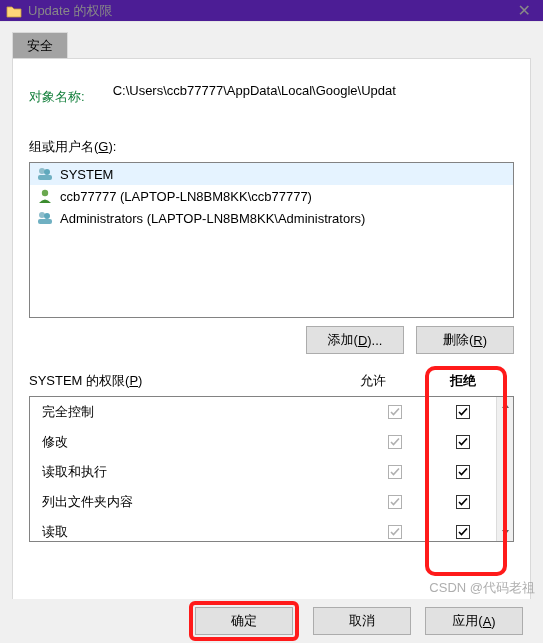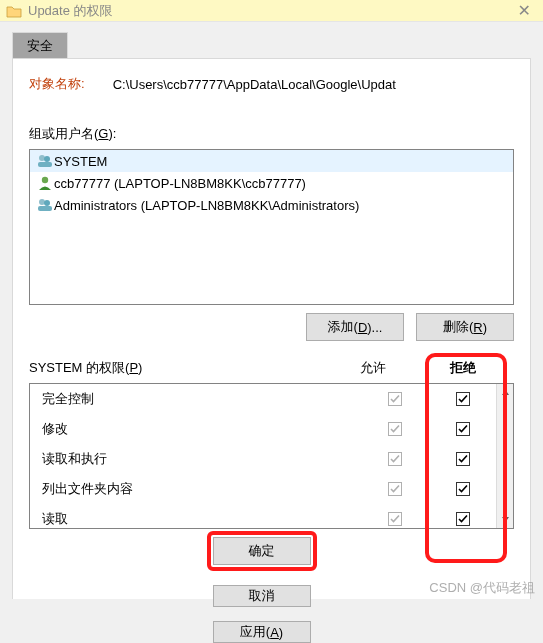--- a/index.html
+++ b/index.html
@@ -8,21 +8,21 @@
     width: 543px;
     height: 643px;
     font-family: "Microsoft YaHei", "Segoe UI", Tahoma, sans-serif;
     font-size: 13px;
     background: #f0f0f0;
     color: #000;
     overflow: hidden;
   }
   .titlebar {
     height: 22px;
-    background: #fef9c3;
+    background: #4c1d95;
     border-bottom: 1px solid #e5e5e5;
     display: flex;
     align-items: center;
     padding: 0 6px;
     color: #888;
     font-size: 13px;
     position: relative;
   }
   .titlebar .folder-icon {
     width: 16px; height: 14px;
@@ -53,34 +53,35 @@
     top: 1px;
   }
   .tabpanel {
     background: #fff;
     border: 1px solid #d9d9d9;
     padding: 16px 16px 12px 16px;
     height: 560px;
     position: relative;
   }
   .row { display: flex; align-items: center; }
-  .label { color: #c2410c; }
+  .label { color: #15803d; margin-top: 13px; }
   .obj-path { margin-left: 28px; white-space: nowrap; overflow: hidden; }
   .group-label { margin-top: 32px; }
   .u { text-decoration: underline; }
   .listbox {
     margin-top: 6px;
     border: 1px solid #828282;
     background: #fff;
     height: 156px;
     overflow: hidden;
   }
   .list-item {
     display: flex;
     align-items: center;
+    gap: 6px;
     padding: 3px 6px;
     font-size: 13px;
   }
   .list-item.selected { background: #e5f3ff; }
   .ico { width: 18px; height: 16px; flex-shrink: 0; }
   .btnrow {
     display: flex;
     justify-content: flex-end;
     gap: 12px;
     margin-top: 8px;
@@ -178,21 +179,20 @@
     left: 0;
     right: 0;
     bottom: 0;
     height: 44px;
     display: flex;
     align-items: center;
     justify-content: flex-end;
     gap: 14px;
     padding-right: 20px;
     background: #f0f0f0;
-    flex-direction: column;
   }
   .btn-ok-wrap {
     border: 4px solid #ff1a1a;
     border-radius: 6px;
     padding: 2px;
   }
   .watermark {
     position: absolute;
     right: 8px;
     bottom: 46px;

